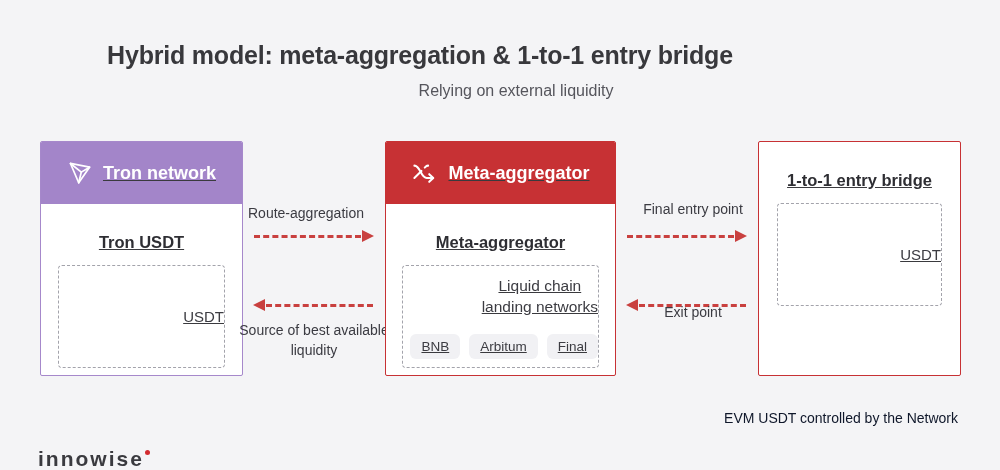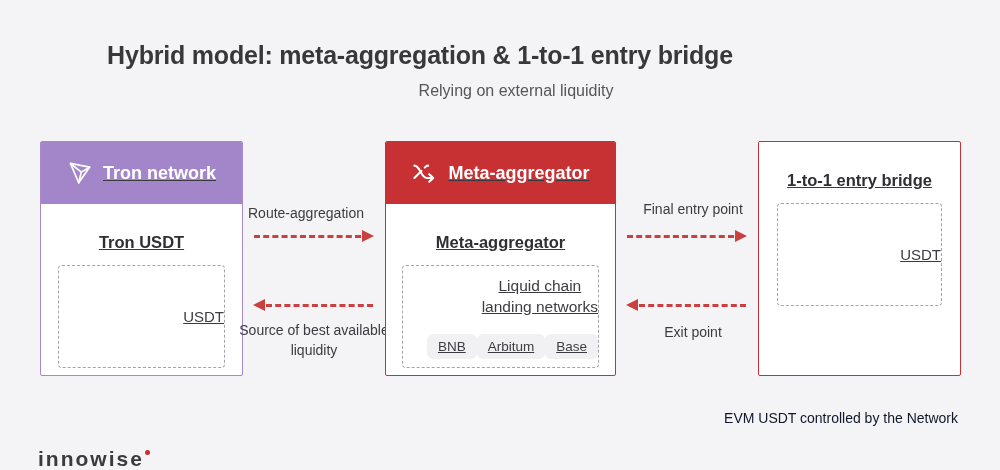--- a/index.html
+++ b/index.html
@@ -48,21 +48,21 @@
     margin-top: 13px; height: 103px;
     border: 1.5px dashed #a3a3ab; border-radius: 4px;
     display: flex; flex-direction: column;
     align-items: flex-end; justify-content: center;
   }
   .card.tron .dashed-box { margin-left: 1px; margin-right: 1px; }
   .card.evm  .dashed-box { margin-left: 2px; margin-right: 2px; }
   .usdt-label { font-size: 15px; color: #3c3c42; }
 
   .liquid-lines { font-size: 15.5px; color: #3c3c42; line-height: 21px; }
-  .pill-row { display: flex; margin-top: 17px; justify-content: center; }
+  .pill-row { display: flex; gap: 9px; margin-top: 17px; justify-content: center; }
   .pill {
     background: #f1f1f4; border-radius: 6px; padding: 5px 11px;
     font-size: 13.5px; color: #3c3c42; white-space: nowrap;
   }
 
   
   .conn-label {
     position: absolute; font-size: 14px; color: #3b3b42;
     text-align: center; white-space: nowrap;
   }
@@ -82,21 +82,21 @@
   }
 
   #arrow-route     { left: 254px; top: 235px; width: 107px; }
   #arrow-source    { left: 266px; top: 304px; width: 107px; }
   #arrow-entry     { left: 627px; top: 235px; width: 107px; }
   #arrow-exit      { left: 639px; top: 304px; width: 107px; }
 
   #label-route  { left: 244px; top: 205px; width: 124px; }
   #label-source { left: 237px; top: 320px; width: 154px; line-height: 20px; white-space: normal; }
   #label-entry  { left: 617px; top: 201px; width: 152px; }
-  #label-exit   { left: 617px; top: 324px; width: 152px; }
+  #label-exit   { left: 617px; top: 304px; width: 152px; }
 
   
   .logo {
     position: absolute; left: 38px; top: 407px;
     font-size: 21px; font-weight: 700; letter-spacing: 2px; color: #3a3a3f; margin-top: 40px;
   }
   .logo .logo-dot {
     display: inline-block; width: 5px; height: 5px; border-radius: 50%;
     background: #d22b2f; vertical-align: top; margin: 3px 0 0 1px;
   }
@@ -156,21 +156,21 @@
     <div class="card-body">
       <div class="card-title">Meta-aggregator</div>
       <div class="dashed-box">
         <div class="liquid-lines">
           <div>Liquid chain</div>
           <div>landing networks</div>
         </div>
         <div class="pill-row">
           <span class="pill">BNB</span>
           <span class="pill">Arbitum</span>
-          <span class="pill">Base</span>
+          <span class="pill">Final</span>
         </div>
       </div>
     </div>
   </div>
 
   <div class="conn-label" id="label-entry">Final entry point</div>
   <div class="dash-arrow to-right" id="arrow-entry">
       <span class="head"></span>
     </div>
   <div class="dash-arrow to-left" id="arrow-exit">

